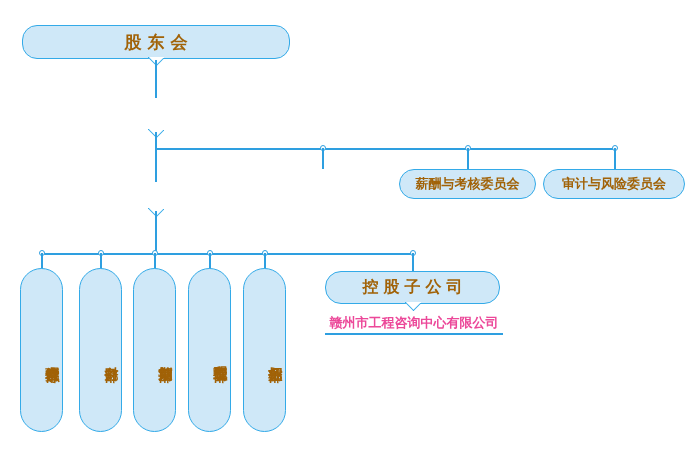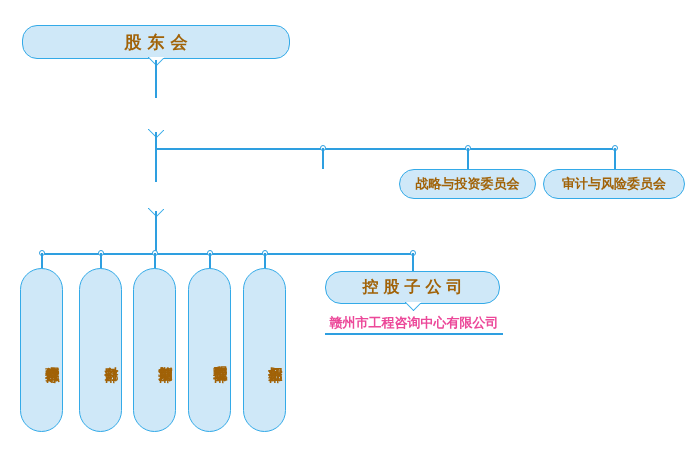--- a/index.html
+++ b/index.html
@@ -114,21 +114,21 @@
   <div class="dot" style="left:320px;top:145px;"></div>
   <div class="ln vln" style="left:322px;top:148px;height:21px;"></div>
 
   <div class="dot" style="left:465px;top:145px;"></div>
   <div class="ln vln" style="left:467px;top:148px;height:21px;"></div>
 
   <div class="dot" style="left:612px;top:145px;"></div>
   <div class="ln vln" style="left:614px;top:148px;height:21px;"></div>
 
   <div class="box cmt" style="left:399px;top:169px;width:137px;">
-    <span>战略与投资委员会</span>
+    <span>薪酬与考核委员会</span>
   </div>
   <div class="box cmt" style="left:543px;top:169px;width:142px;justify-content:center;">
     <span>审计与风险委员会</span>
   </div>
 
   <div class="notch" style="left:148px;top:208px;"></div>
   <div class="ln vln" style="left:155px;top:211px;height:43px;"></div>
 
   <div class="ln hln" style="left:42px;top:253px;width:372px;"></div>
 

